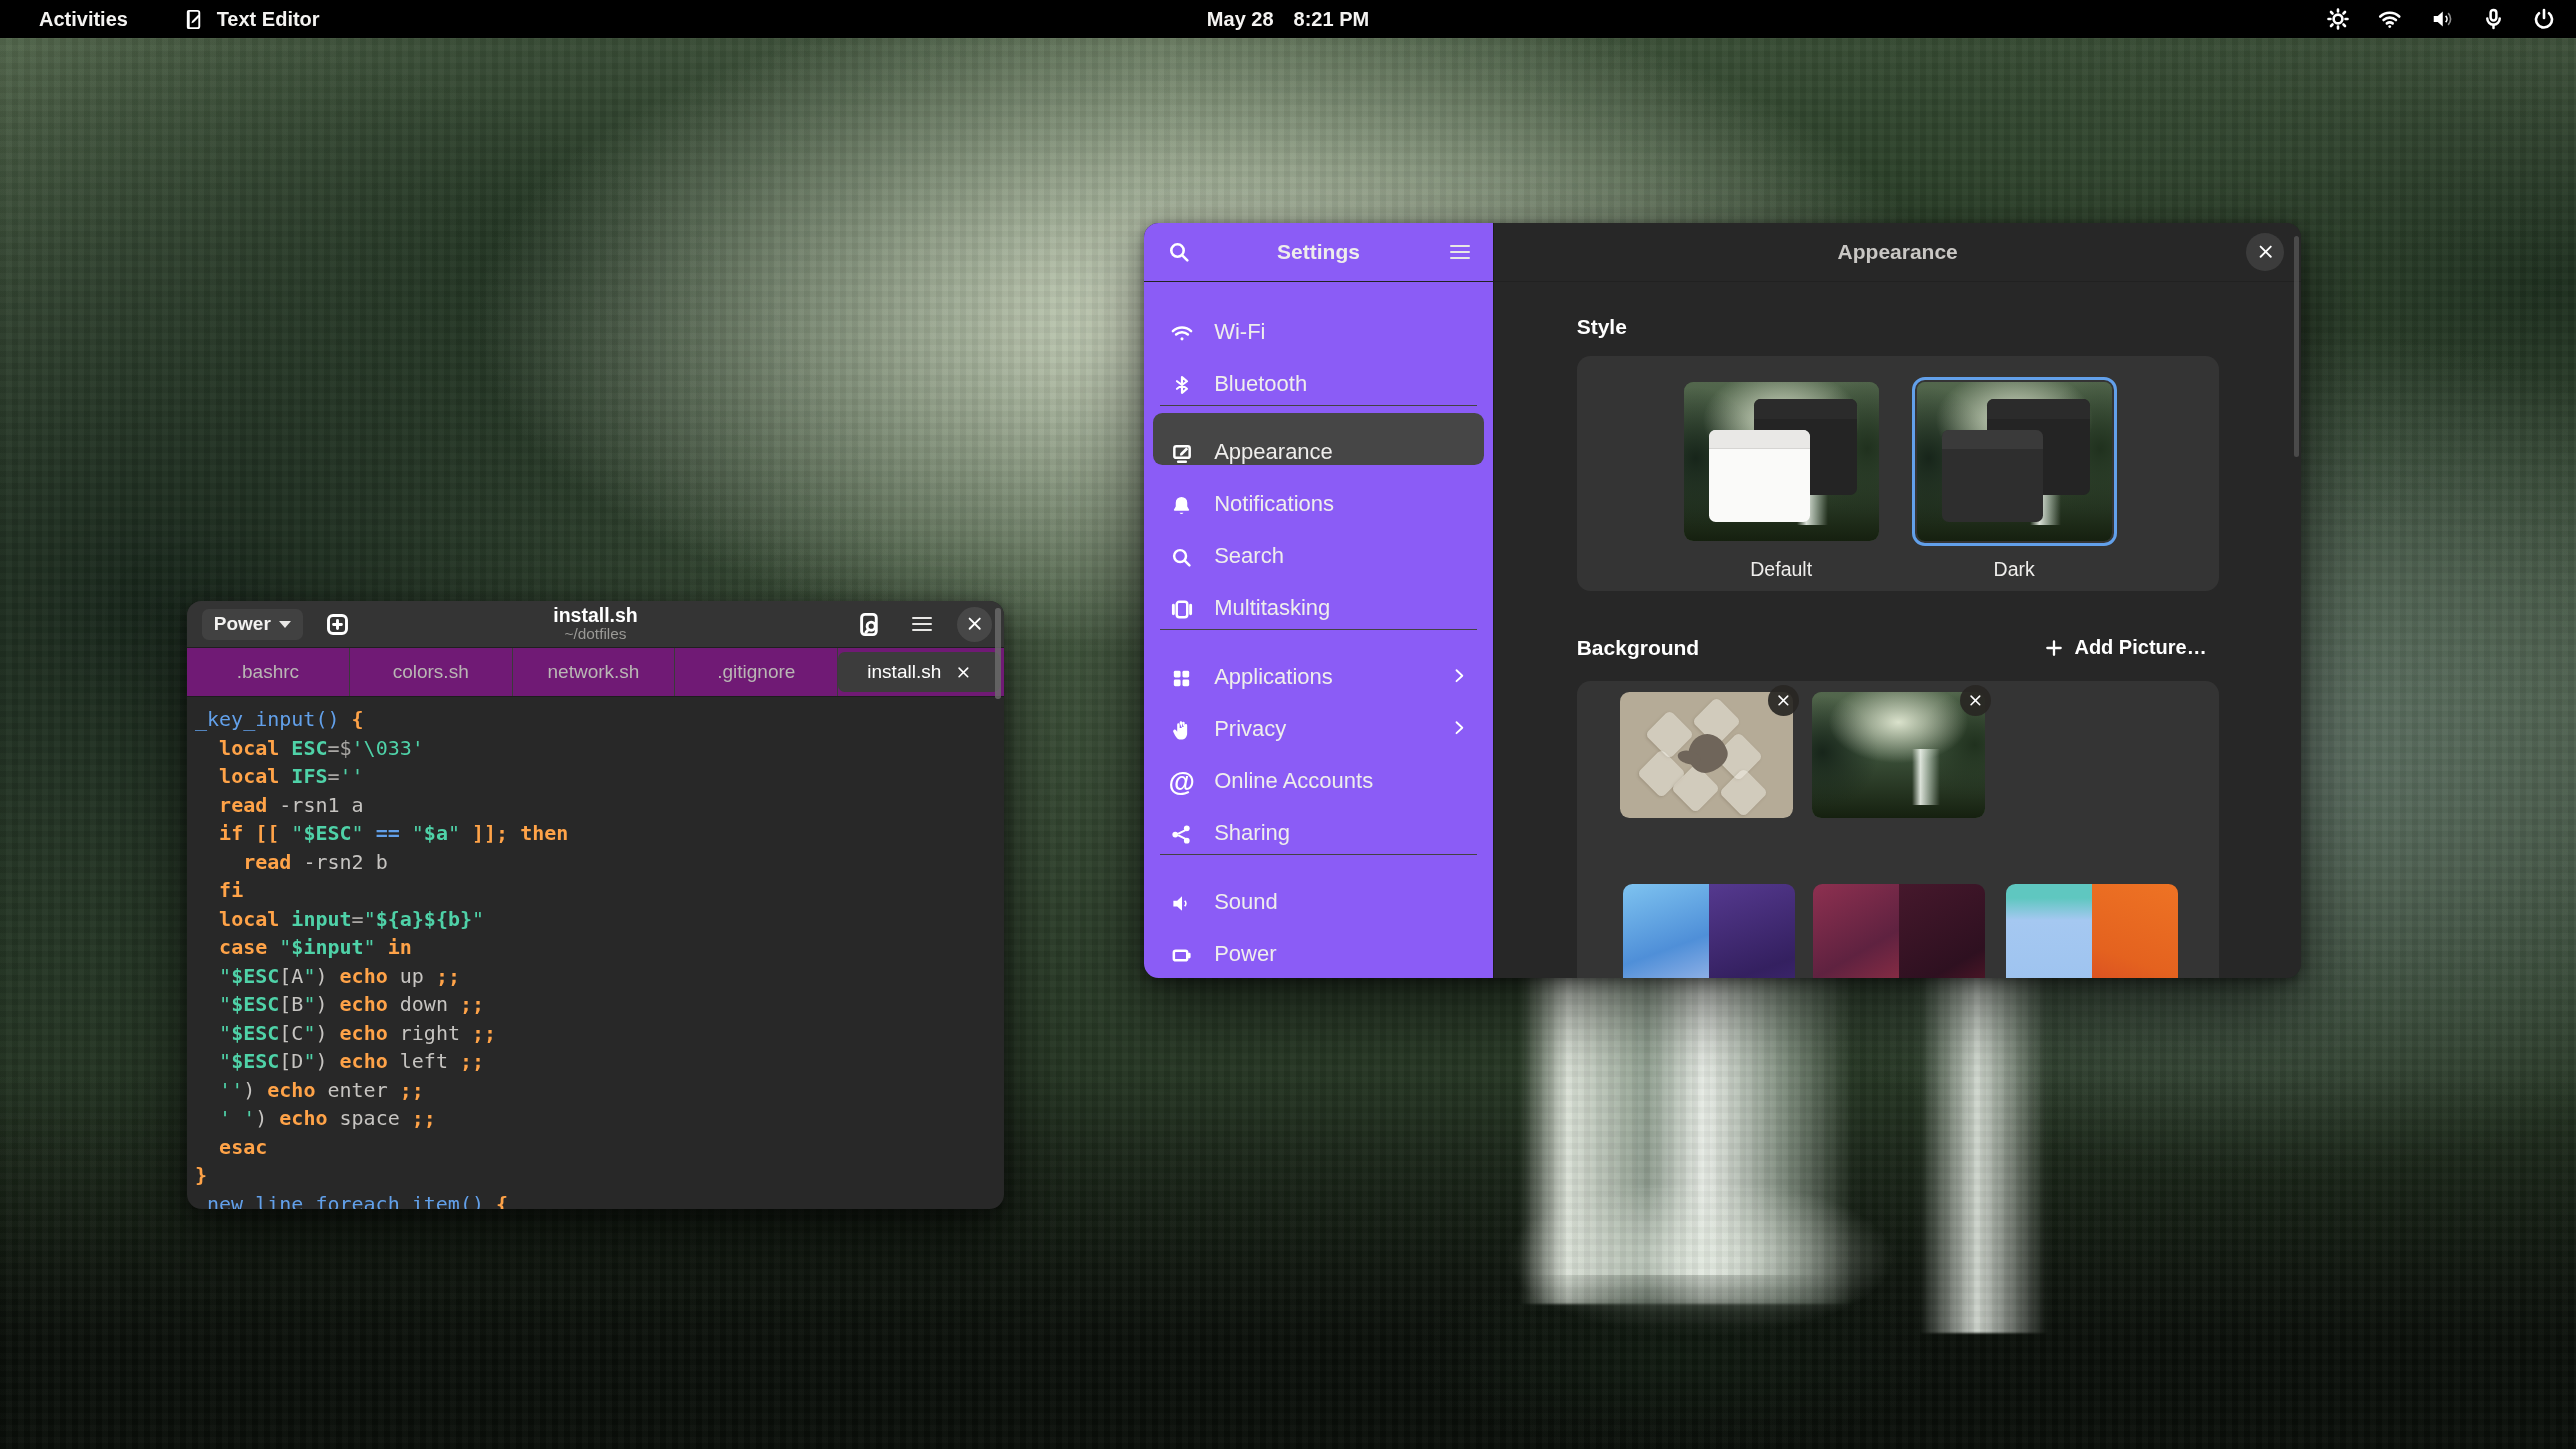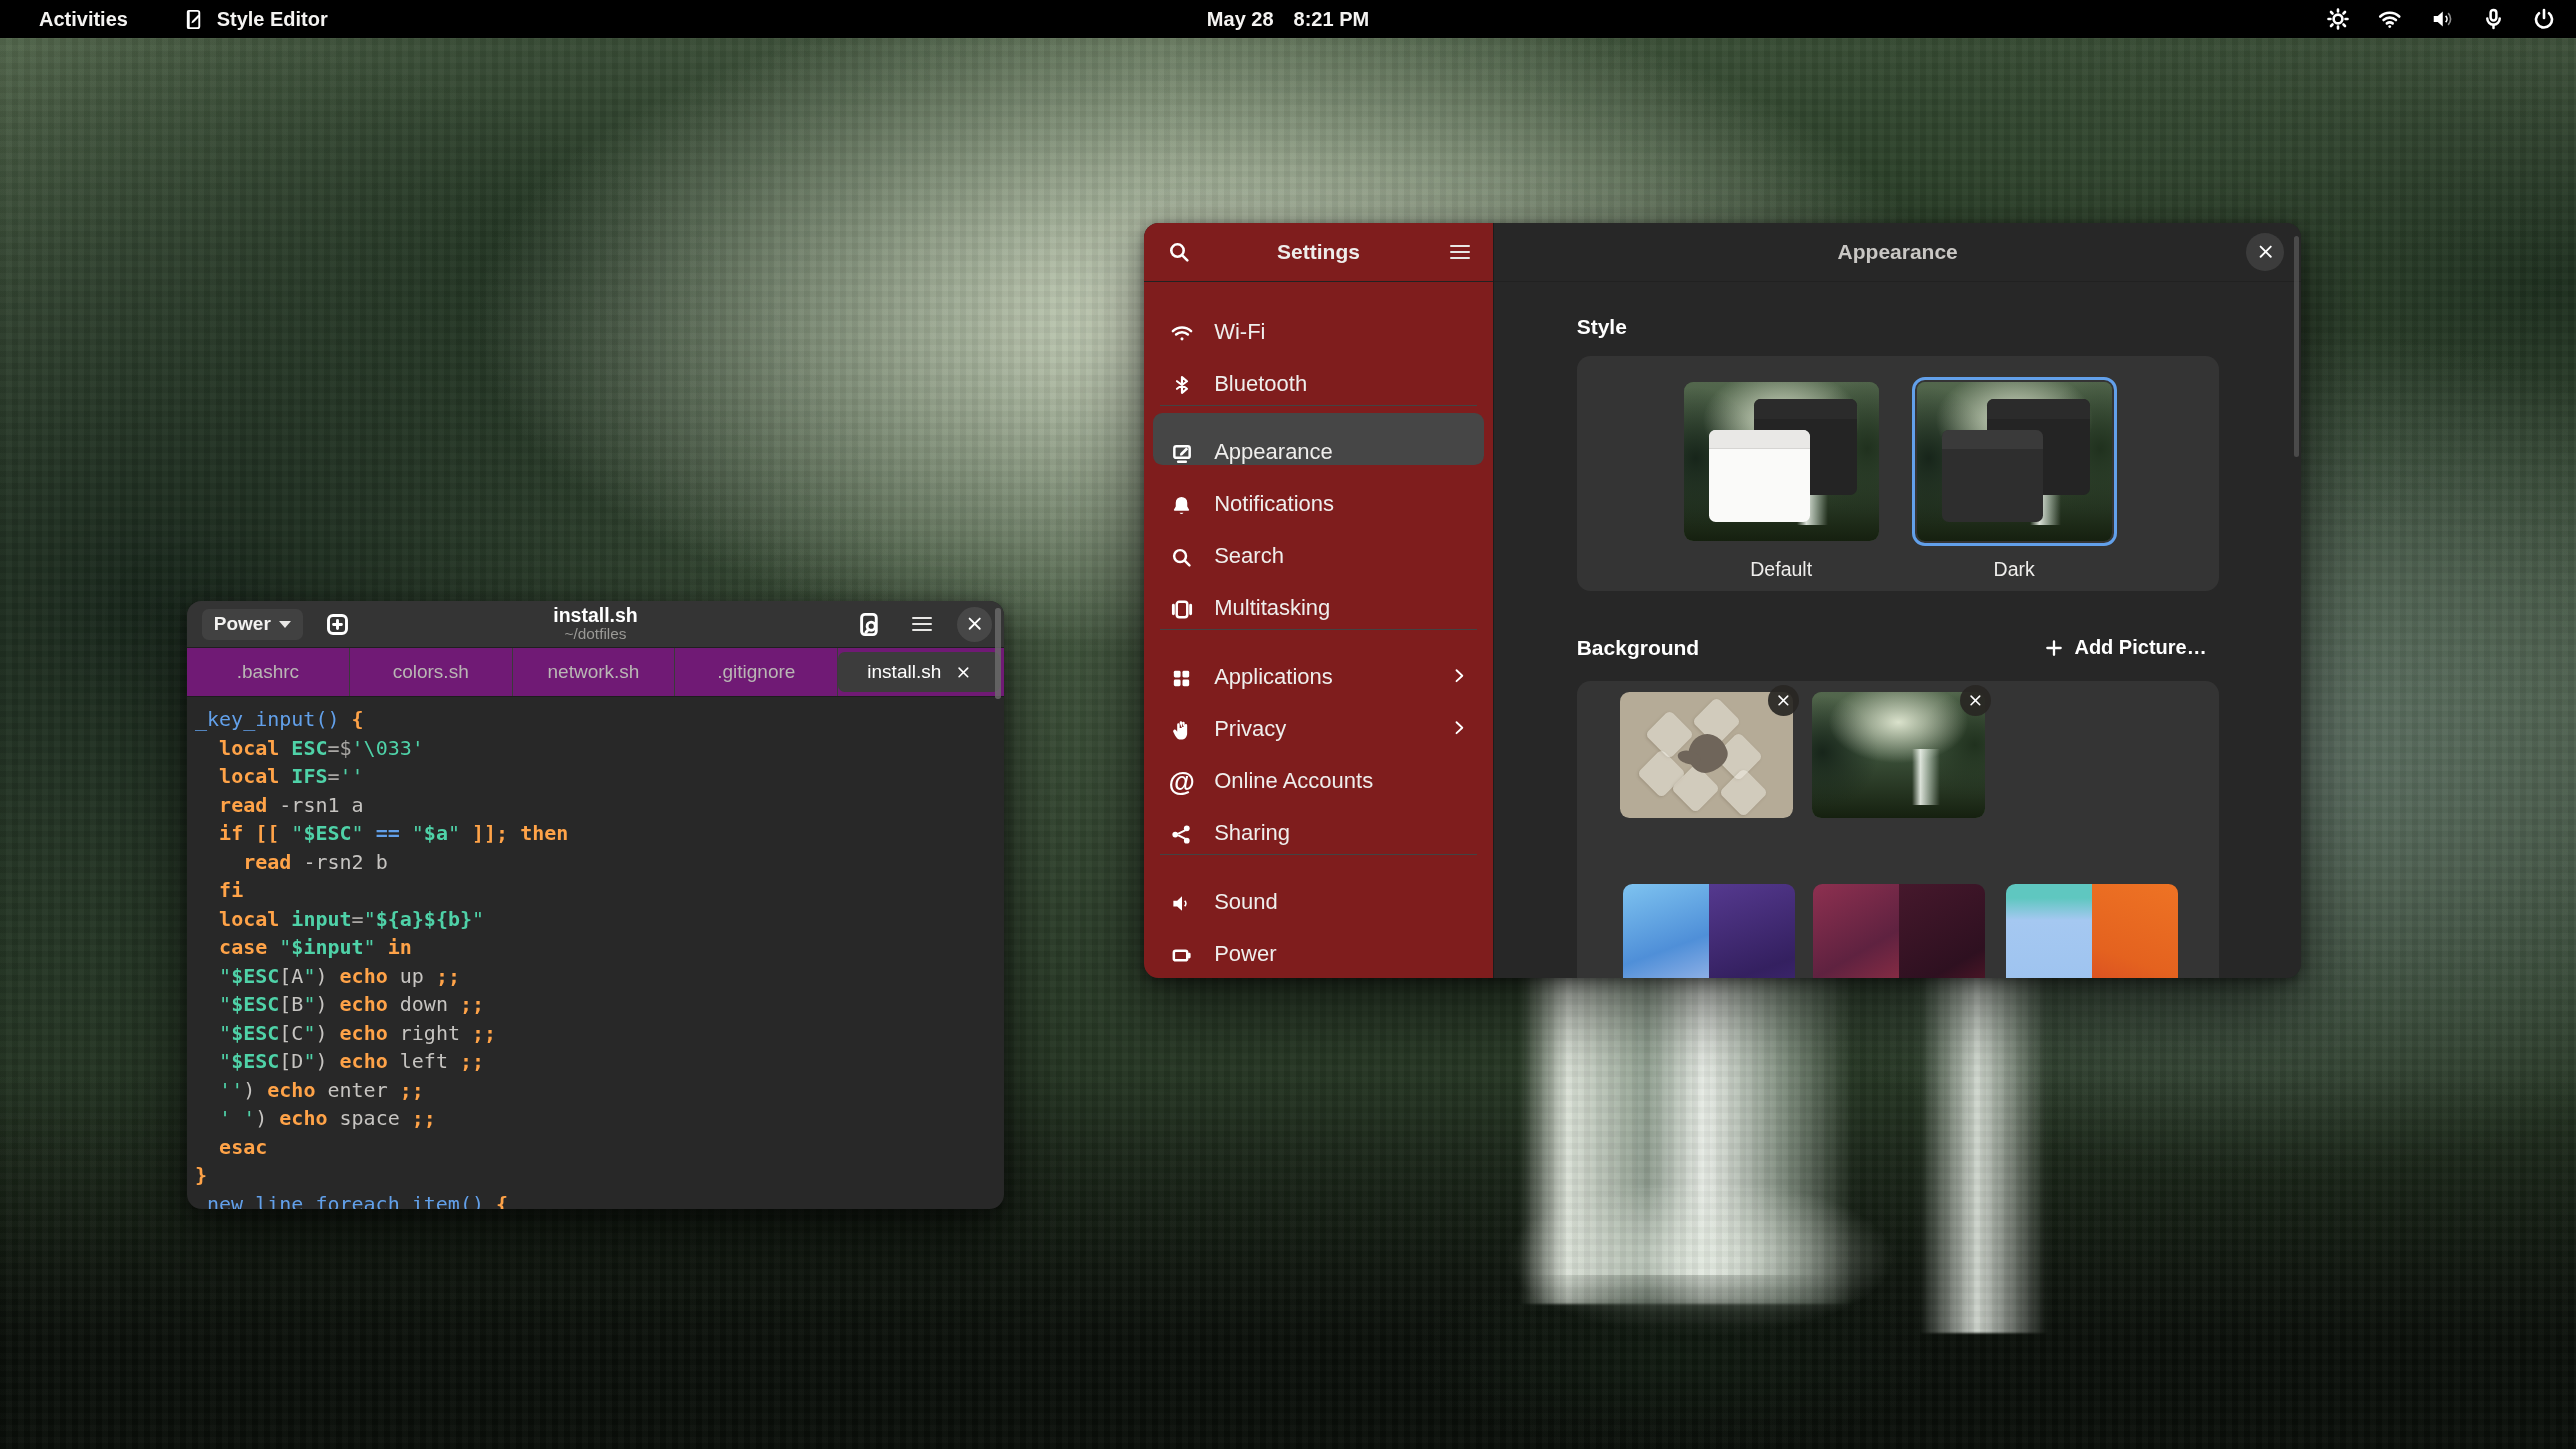--- a/index.html
+++ b/index.html
@@ -82,21 +82,21 @@
   .t-u { color:#62a0ea; font-weight:700; }
   .t-v { color:#4fd2a8; font-weight:700; }
   .t-s { color:#4fd2a8; }
   .t-p { color:#c6c4c1; }
   .t-d { color:#a9a7a4; }
   .ed-scrollbar { position:absolute; right:3.4px; top:6.7px; width:5.4px; height:91px; background:#6b6b6b; border-radius:2.7px; opacity:.8; }
 
   
   .settings { left:1144px; top:223px; width:1157px; height:755px; background:#272727; z-index:30;
     display:grid; grid-template-columns:349px 0.7px 808px; }
-  .st-sidebar { background:#7f1d1d; display:flex; flex-direction:column; overflow:hidden; }
+  .st-sidebar { background:#8b5cf6; display:flex; flex-direction:column; overflow:hidden; }
   .st-divider { background:#1c1c1c; }
   .st-sb-header { height:59px; flex:0 0 59px; display:flex; align-items:center; position:relative;
     border-bottom:0.7px solid #222222; }
   .st-sb-title { position:absolute; left:50%; transform:translateX(-50%); color:#eeedeb; font-size:21px; font-weight:700; }
   .st-sb-search { margin-left:23px; }
   .st-sb-menu { position:absolute; right:23px; }
   .sb-list { padding:10.7px 9.4px 0 9.4px; overflow:hidden; }
   .sb-row { height:52px; display:flex; align-items:flex-end; gap:19px; padding:0 14.8px; border-radius:9.4px;
     color:#efeeec; font-size:22px; position:relative; }
   .sb-row.selected { background:#464646; }
@@ -181,21 +181,21 @@
     <div class="pixel"></div>
   </div>
 
   <div class="topbar">
     <div class="tb-activities">Activities</div>
     <div class="tb-app">
       <svg class="fillw" width="23" height="23" viewBox="0 0 24 24">
           <path d="M6 2h9a3 3 0 0 1 3 3v14a3 3 0 0 1-3 3H6a2 2 0 0 1-2-2V4a2 2 0 0 1 2-2zm1 2v16h8a1 1 0 0 0 1-1V5a1 1 0 0 0-1-1H7z"></path>
           <path d="M9.5 13.5 16 7l1.6 1.6-6.5 6.5-2.3.7z"></path>
         </svg>
-      <span>Style Editor</span>
+      <span>Text Editor</span>
     </div>
     <div class="tb-center">
       <span>May 28</span>
       <span>8:21 PM</span>
     </div>
     <div class="tb-right">
       <svg class="stroke" width="24" height="24" viewBox="0 0 24 24">
           <circle cx="12" cy="12" r="4.4"></circle>
           <path d="M12 2.5v2M12 19.5v2M2.5 12h2M19.5 12h2M5 5l1.5 1.5M17.5 17.5 19 19M19 5l-1.5 1.5M6.5 17.5 5 19"></path>
         </svg>

